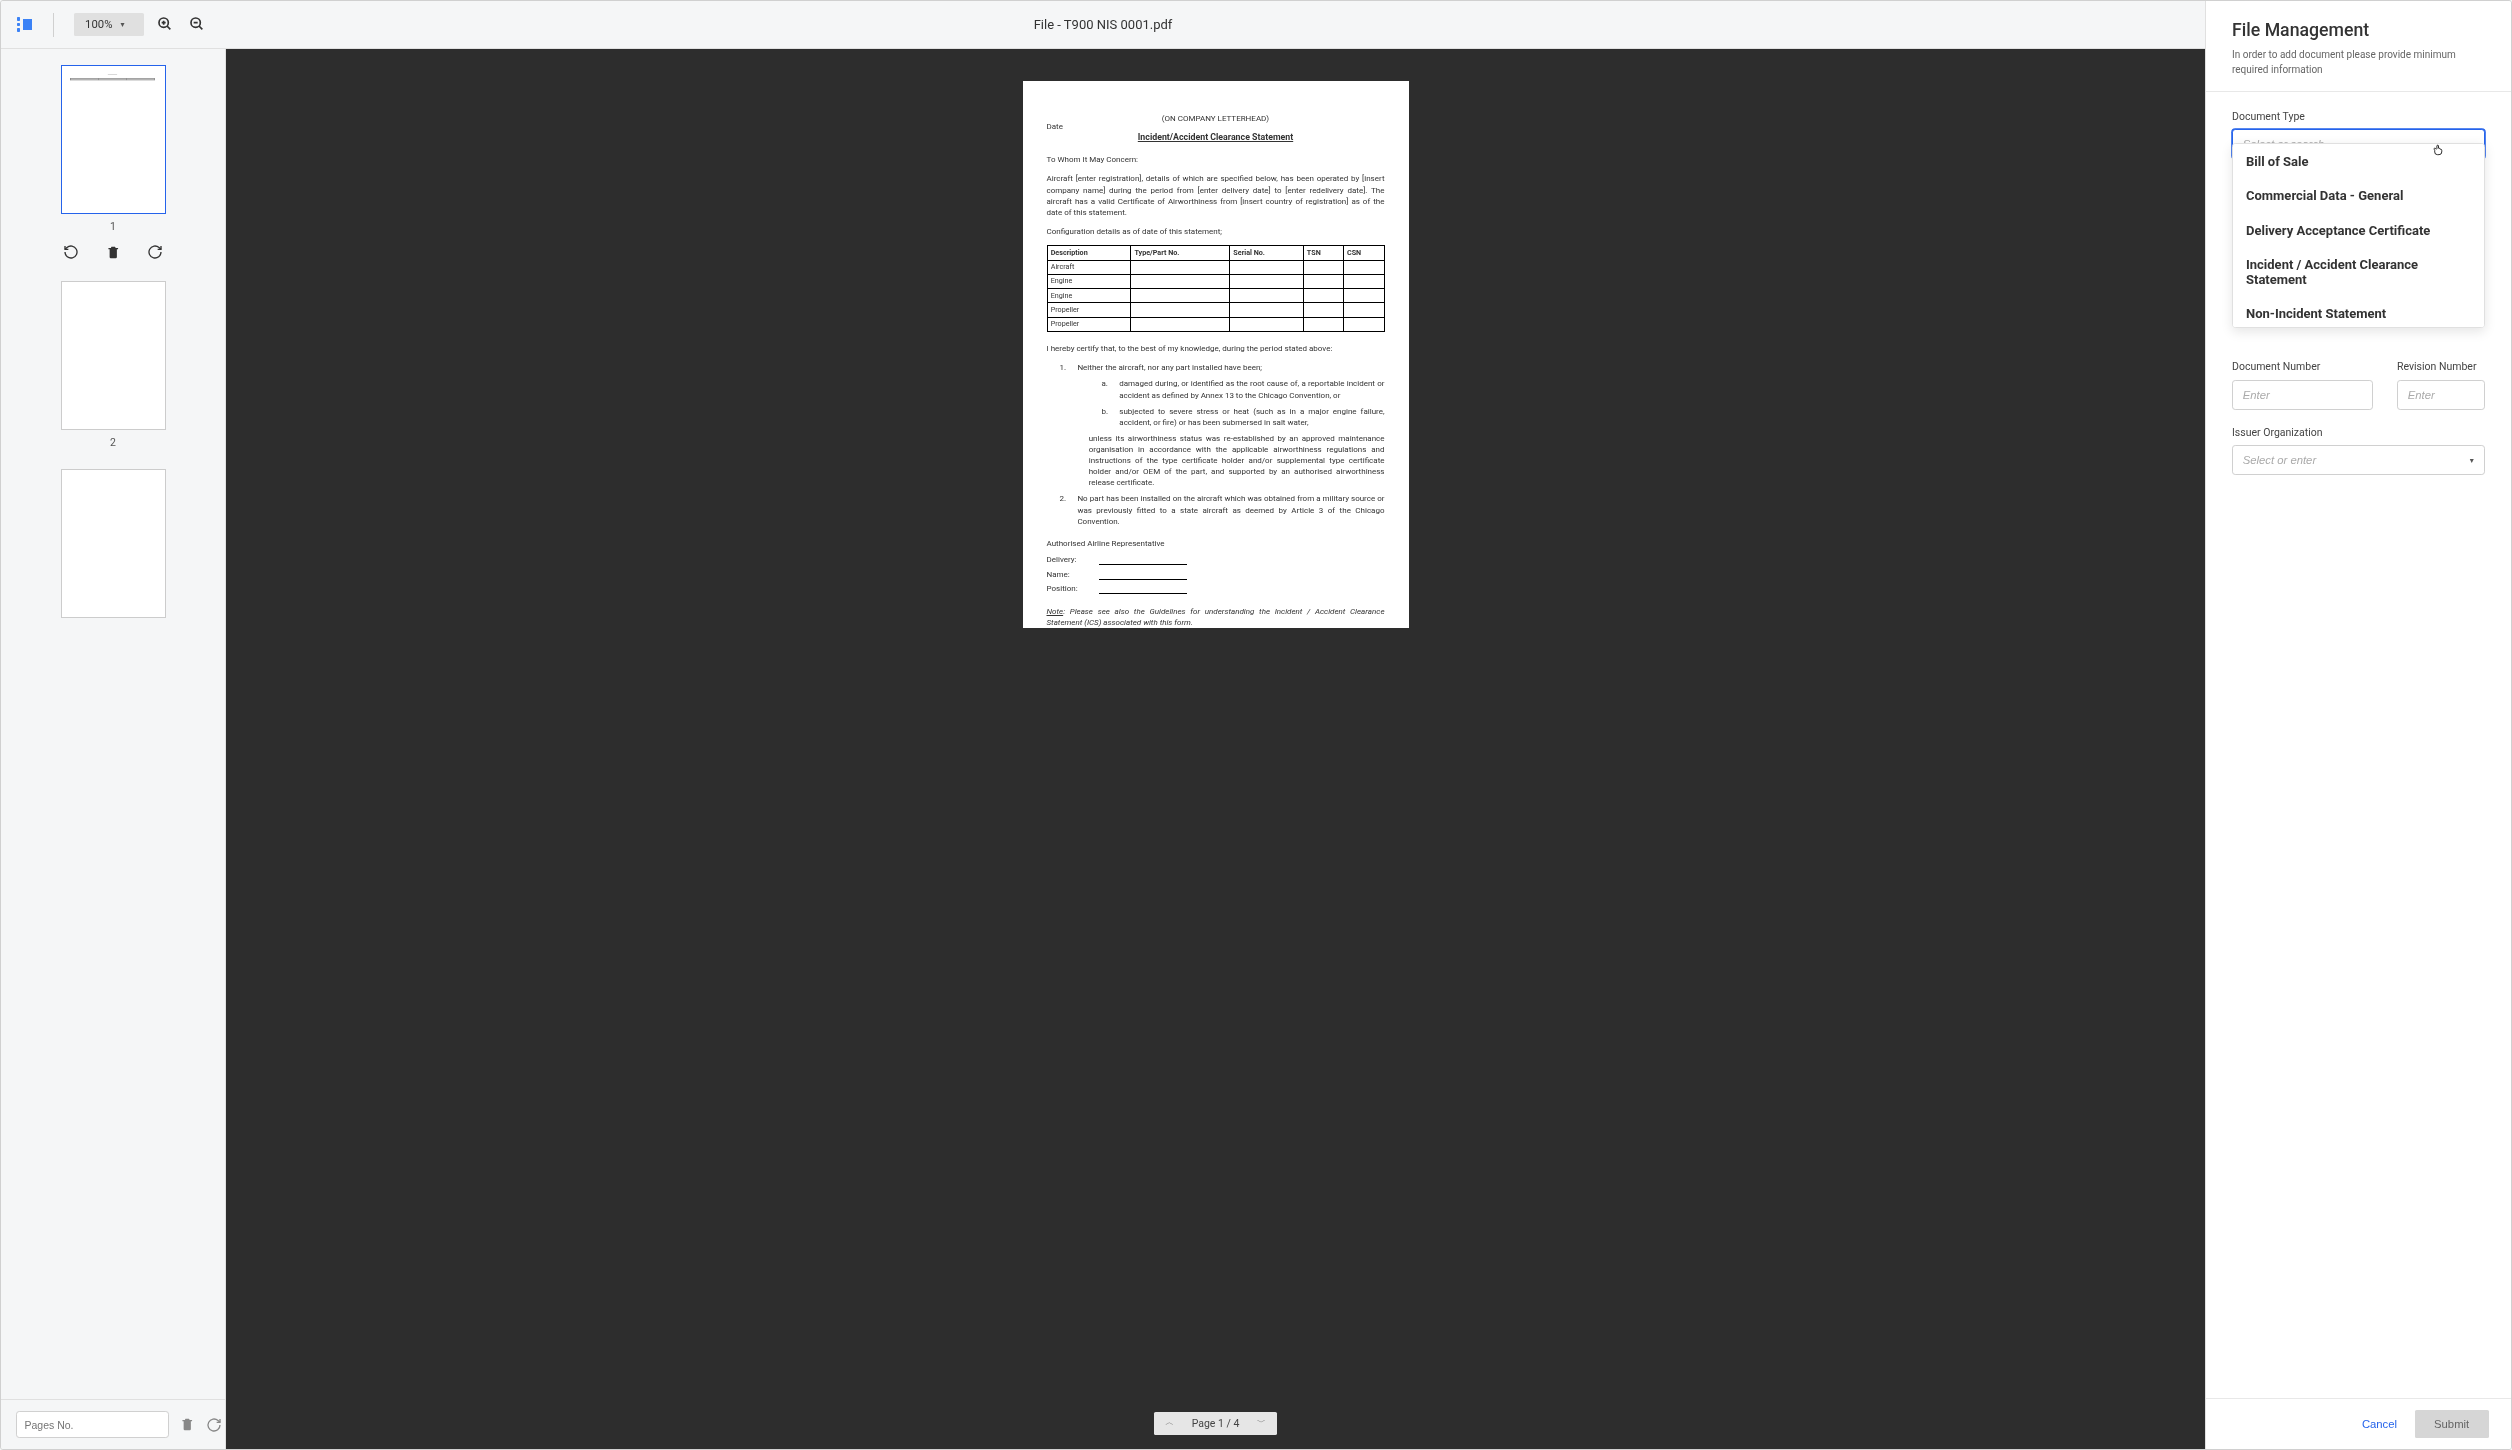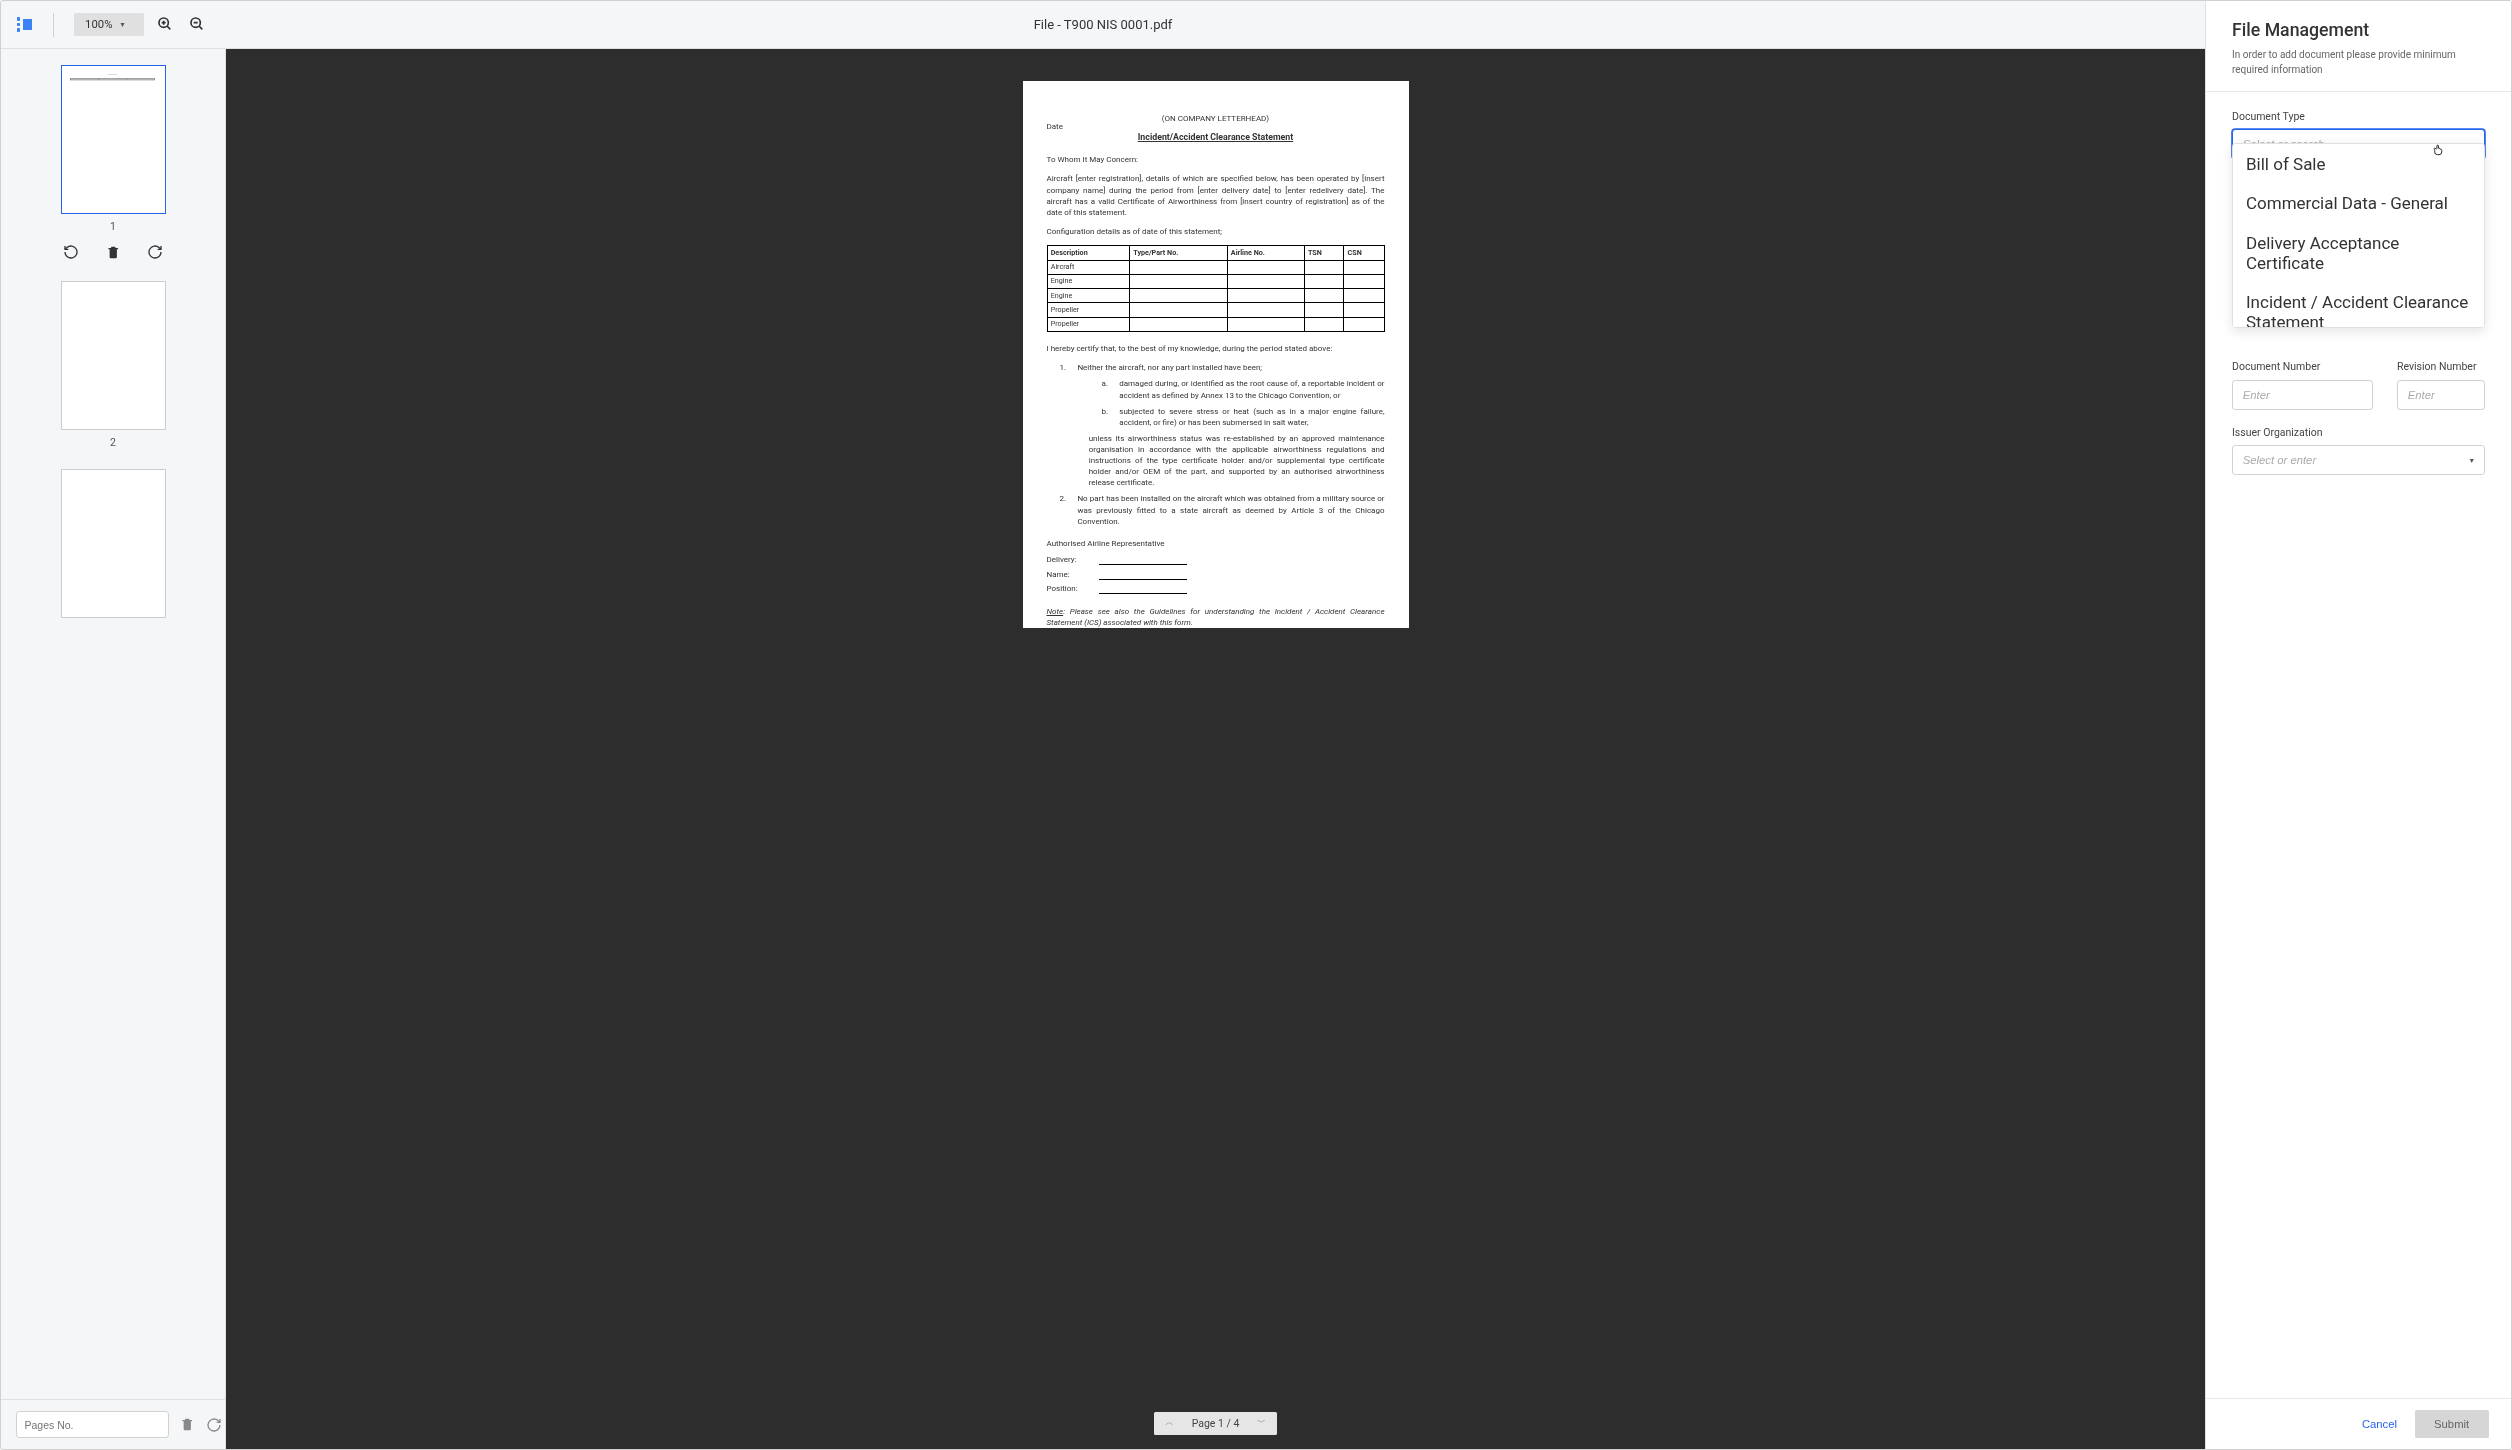--- a/index.html
+++ b/index.html
@@ -80,21 +80,21 @@
     .field-row .field-group { flex: 1; }
     .field-row .field-group.narrow { flex: 0 0 88px; }
     .date-input-wrap { position: relative; }
     .date-icon { position: absolute; right: 9.7px; top: 50%; transform: translateY(-50%); color: #555; }
     .select-wrap { position: relative; }
     .select-caret { position: absolute; right: 11.3px; top: 50%; transform: translateY(-50%); font-size: 8px; color: #555; }
     
     .dropdown-menu { position: absolute; top: 51px; left: 26px; right: 26px; background: #fff; border: 0.8px solid #e0e0e0; border-radius: 3.2px; box-shadow: 0 3.2px 11.3px rgba(0,0,0,0.1); z-index: 10; max-height: 185px; overflow-y: auto; }
     .dropdown-menu::-webkit-scrollbar { width: 4px; }
     .dropdown-menu::-webkit-scrollbar-thumb { background: #c0c0c0; border-radius: 2.4px; }
-    .dropdown-item { padding: 9.7px 13px; font-size: 17px; color: #333; cursor: pointer; }
+    .dropdown-item { padding: 9.7px 13px; font-size: 13px; color: #333; cursor: pointer; font-weight: bold; }
     
     .cursor-hand { position: absolute; top: 32px; right: 40px; font-size: 11.3px; z-index: 20; pointer-events: none; }
     
     .panel-footer { height: 51px; border-top: 0.8px solid #e8e8e8; display: flex; align-items: center; justify-content: flex-end; padding: 0 22.5px; gap: 17.7px; }
     .btn-cancel { color: #2563eb; font-size: 11.3px; cursor: pointer; background: none; border: none; }
     .btn-submit { background: #d6d6d6; color: #666; padding: 8px 19.3px; border: none; border-radius: 1.6px; font-size: 11.3px; cursor: pointer; }
     
     
     .microtext { font-size: 2.4px; line-height: 1.2; color: #555; text-align: justify; }
     .microtext .h { text-align: center; font-weight: bold; margin: 2.4px 0; }
@@ -245,21 +245,21 @@
           </div>
           <div class="doc-body">
             <div class="doc-para">To Whom It May Concern:</div>
             <div class="doc-para">Aircraft [enter registration], details of which are specified below, has been operated by [insert company name] during the period from [enter delivery date] to [enter redelivery date]. The aircraft has a valid Certificate of Airworthiness from [insert country of registration] as of the date of this statement.</div>
             <div class="doc-para">Configuration details as of date of this statement;</div>
             <table class="doc-table">
               <tbody>
                   <tr>
                 <th>Description</th>
                 <th>Type/Part No.</th>
-                <th>Airline No.</th>
+                <th>Serial No.</th>
                 <th>TSN</th>
                 <th>CSN</th>
               </tr>
               <tr>
                     <td>Aircraft</td>
                     <td></td>
                     <td></td>
                     <td></td>
                     <td></td>
                   </tr>

